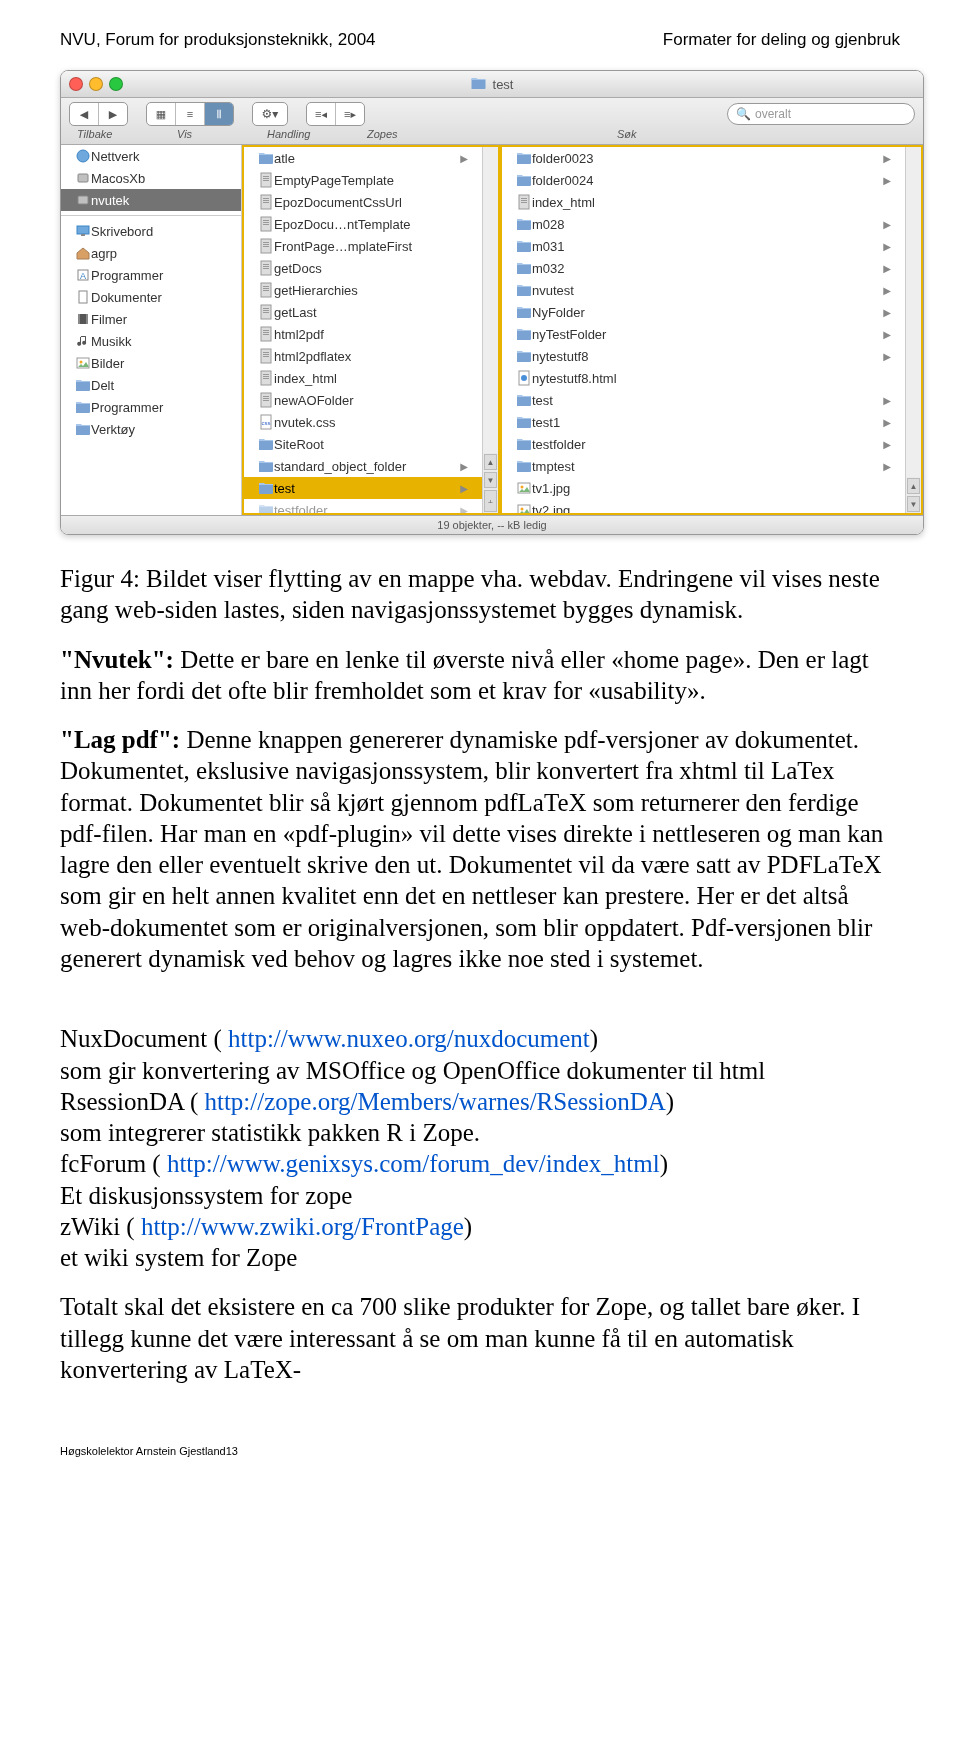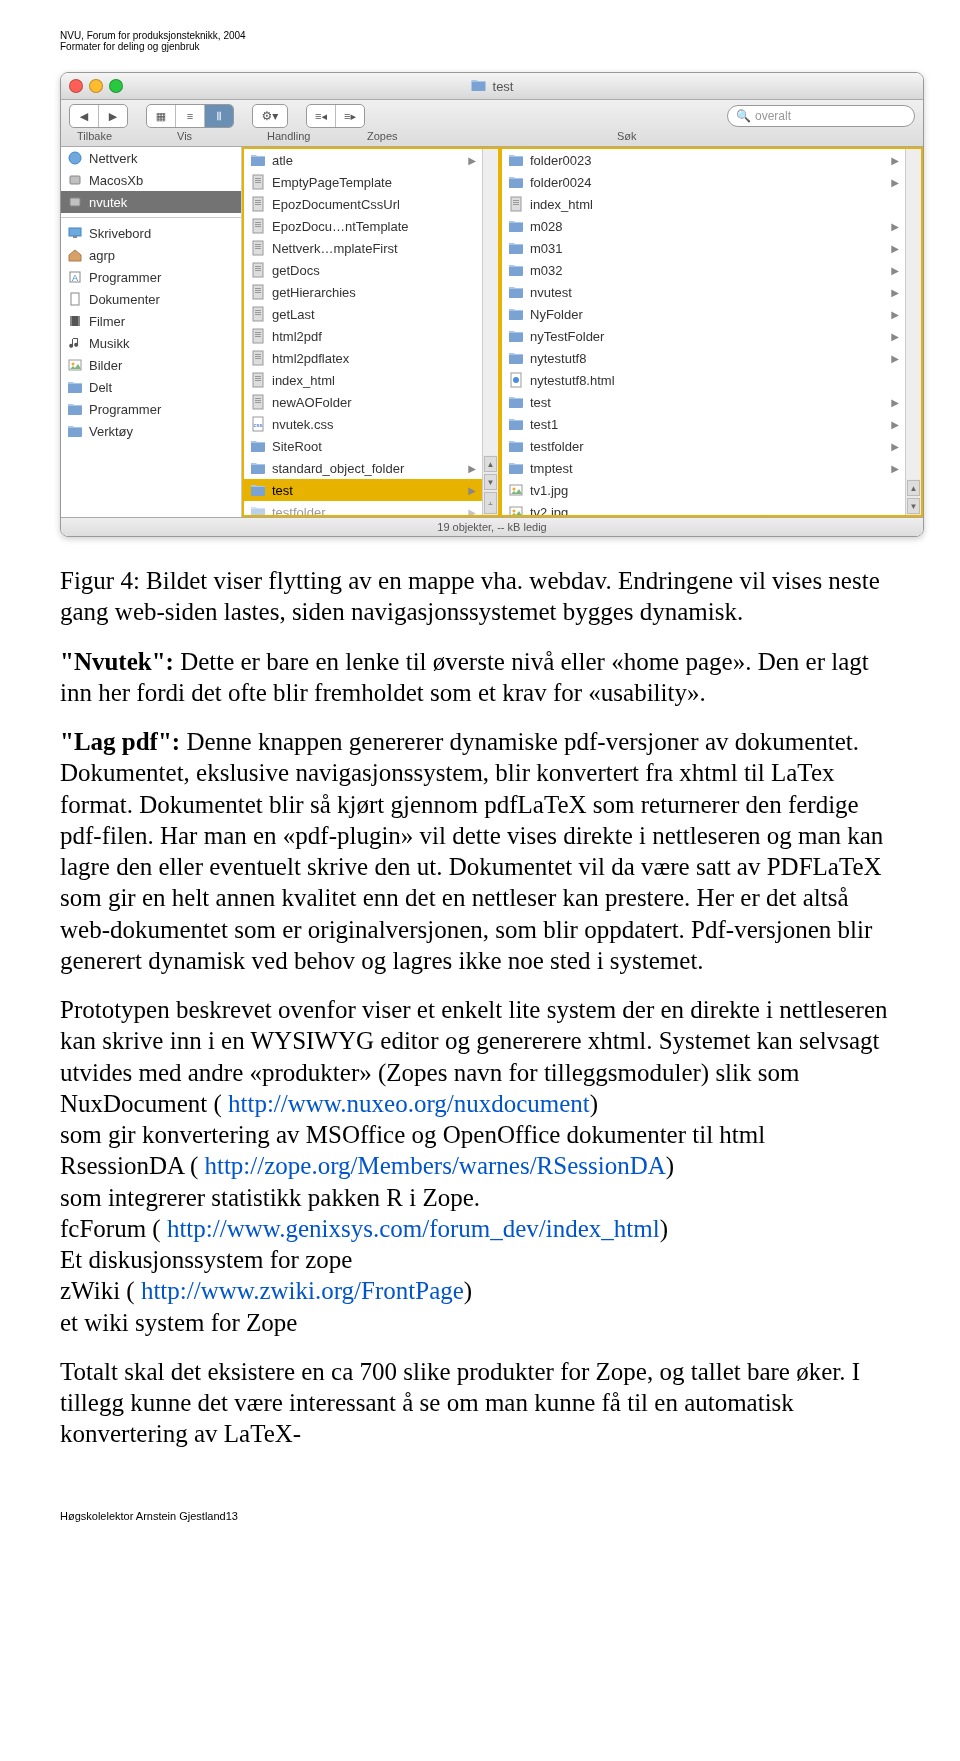--- a/index.html
+++ b/index.html
@@ -1,45 +1,45 @@
 <!DOCTYPE html>
 <html><head>
 <meta charset="utf-8">
 <style>
   body { margin:0; padding:0; background:#fff; font-family:"Times New Roman",Times,serif; color:#000; }
   .page { width:960px; margin:0 auto; padding:30px 60px 40px 60px; box-sizing:border-box; }
-  .hdr { display:flex; justify-content:space-between; font-family:Arial,Helvetica,sans-serif; font-size:10px; margin-bottom:20px;flex-direction:column; }
+  .hdr { display:flex; justify-content:space-between; font-family:Arial,Helvetica,sans-serif; font-size:17px; margin-bottom:20px; }
   .shot { width:864px; margin:0 auto 28px auto; }
   .win { border:1px solid #999; border-radius:8px; overflow:hidden; box-shadow:0 2px 6px rgba(0,0,0,.2); font-family:"Lucida Grande","Helvetica Neue",Arial,sans-serif; font-size:13px; color:#333; }
   .titlebar { background:linear-gradient(#f5f5f5,#d8d8d8); height:26px; display:flex; align-items:center; padding:0 8px; border-bottom:1px solid #aaa; position:relative; }
   .traffic { display:flex; gap:6px; }
   .dot { width:12px; height:12px; border-radius:50%; border:1px solid rgba(0,0,0,.25); }
   .dot.r{background:#ff5f57}.dot.y{background:#ffbd2e}.dot.g{background:#28c940}
   .title-center { position:absolute; left:50%; transform:translateX(-50%); display:flex; align-items:center; gap:6px; color:#555; font-size:13px; }
   .toolbar { background:linear-gradient(#f0f0f0,#dcdcdc); padding:4px 8px 0 8px; border-bottom:1px solid #aaa; }
   .toolrow { display:flex; align-items:center; gap:18px; }
   .seg { display:flex; border:1px solid #999; border-radius:5px; overflow:hidden; background:#fff; height:22px; }
   .seg div { width:28px; display:flex; align-items:center; justify-content:center; border-right:1px solid #bbb; font-size:11px; color:#555; }
   .seg div:last-child{border-right:none}
   .seg .on{background:#6a8fb5;color:#fff}
   .single { border:1px solid #999; border-radius:5px; background:#fff; height:22px; width:34px; display:flex; align-items:center; justify-content:center; font-size:12px; color:#555;}
   .search { margin-left:auto; display:flex; align-items:center; border:1px solid #999; border-radius:11px; background:#fff; height:20px; width:170px; padding:0 8px; color:#999; font-size:12px; gap:4px;}
-  .labelsrow { display:flex; font-size:11px; color:#555; padding:2px 8px 4px 8px; }
+  .labelsrow { display:flex; font-size:11px; color:#555; padding:2px 8px 4px 8px;font-style:italic; }
   .labelsrow span:nth-child(1){width:100px}
   .labelsrow span:nth-child(2){width:90px}
   .labelsrow span:nth-child(3){width:100px}
   .labelsrow span:nth-child(4){width:130px}
   .labelsrow span:nth-child(5){flex:1;text-align:left;padding-left:120px}
   .cols { display:flex; background:#fff; height:370px; }
   .col { border-right:1px solid #ccc; overflow:hidden; }
   .col.c1{width:180px}
   .col.c2{width:254px}
   .col.c3{flex:1}
   .col.c2,.col.c3{border:2px solid #e8b200; border-top:2px solid #e8b200;}
-  .row { display:flex; align-items:center; gap:6px; height:22px; padding:0 6px; white-space:nowrap; }
+  .row { display:flex; align-items:center; height:22px; padding:0 14px; white-space:nowrap; }
   .row .ic{width:16px;height:16px;display:flex;align-items:center;justify-content:center;font-size:12px}
   .row .arw{margin-left:auto;color:#888;font-size:10px}
   .row.sel{background:#737373;color:#fff}
   .row.sel2{background:#e8b200;color:#000}
   .divline{height:1px;background:#ccc;margin:4px 0}
   .ic.folder svg,.ic svg{width:16px;height:16px}
   .footer { background:linear-gradient(#eee,#ddd); border-top:1px solid #aaa; text-align:center; font-size:11px; color:#555; height:18px; line-height:18px;}
   .body { font-size:25px; line-height:1.25; }
   .body p{margin:0 0 18px 0}
   .body b{font-weight:bold}
@@ -274,21 +274,21 @@
                 </div>
                 <div class="row">
                   <span class="ic">
                     <svg viewBox="0 0 16 16">
                       <rect x="3" y="1" width="10" height="14" fill="#ddd" stroke="#999"></rect>
                       <rect x="5" y="4" width="6" height="1" fill="#999"></rect>
                       <rect x="5" y="6" width="6" height="1" fill="#999"></rect>
                       <rect x="5" y="8" width="6" height="1" fill="#999"></rect>
                     </svg>
                   </span>
-                  <span>Nettverk…mplateFirst</span>
+                  <span>FrontPage…mplateFirst</span>
                 </div>
                 <div class="row">
                   <span class="ic">
                     <svg viewBox="0 0 16 16">
                       <rect x="3" y="1" width="10" height="14" fill="#ddd" stroke="#999"></rect>
                       <rect x="5" y="4" width="6" height="1" fill="#999"></rect>
                       <rect x="5" y="6" width="6" height="1" fill="#999"></rect>
                       <rect x="5" y="8" width="6" height="1" fill="#999"></rect>
                     </svg>
                   </span>
@@ -601,21 +601,21 @@
       </div>
       <div class="footer">19 objekter, -- kB ledig</div>
     </div>
   </div>
 
   <div class="body">
     <p>Figur 4: Bildet viser flytting av en mappe vha. webdav. Endringene vil vises neste gang web-siden lastes, siden navigasjonssystemet bygges dynamisk.</p>
     <p><b>"Nvutek": </b><span>Dette er bare en lenke til øverste nivå eller «home page». Den er lagt inn her fordi det ofte blir fremholdet som et krav for «usability».</span></p>
     <p><b>"Lag pdf": </b><span>Denne knappen genererer dynamiske pdf-versjoner av dokumentet. Dokumentet, ekslusive navigasjonssystem, blir konvertert fra xhtml til LaTex format. Dokumentet blir så kjørt gjennom pdfLaTeX som returnerer den ferdige pdf-filen. Har man en «pdf-plugin» vil dette vises direkte i nettleseren og man kan lagre den eller eventuelt skrive den ut. Dokumentet vil da være satt av PDFLaTeX som gir en helt annen kvalitet enn det en nettleser kan prestere. Her er det altså web-dokumentet som er originalversjonen, som blir oppdatert. Pdf-versjonen blir generert dynamisk ved behov og lagres ikke noe sted i systemet.</span></p>
     <p>
-      <span>Prototypen beskrevet ovenfor viser et enkelt lite system der en direkte i nettleseren kan skrive inn i en WYSIWYG editor og genererere xhtml. Systemet kan selvsagt utvides med andre «produkter» (Zopes navn for tilleggsmoduler) slik som</span><br>
+      <br>
       <span>NuxDocument (  </span><a class="lnk">http://www.nuxeo.org/nuxdocument</a><span>)</span><br>
       <span>som gir konvertering av MSOffice og OpenOffice dokumenter til html</span><br>
       <span>RsessionDA (  </span><a class="lnk">http://zope.org/Members/warnes/RSessionDA</a><span>)</span><br>
       <span>som integrerer statistikk pakken R i Zope.</span><br>
       <span>fcForum (  </span><a class="lnk">http://www.genixsys.com/forum_dev/index_html</a><span>)</span><br>
       <span>Et diskusjonssystem for zope</span><br>
       <span>zWiki (  </span><a class="lnk">http://www.zwiki.org/FrontPage</a><span>)</span><br>
       <span>et wiki system for Zope</span>
     </p>
     <p>Totalt skal det eksistere en ca 700 slike produkter for Zope, og tallet bare øker. I tillegg kunne det være interessant å se om man kunne få til en automatisk konvertering av LaTeX-</p>

